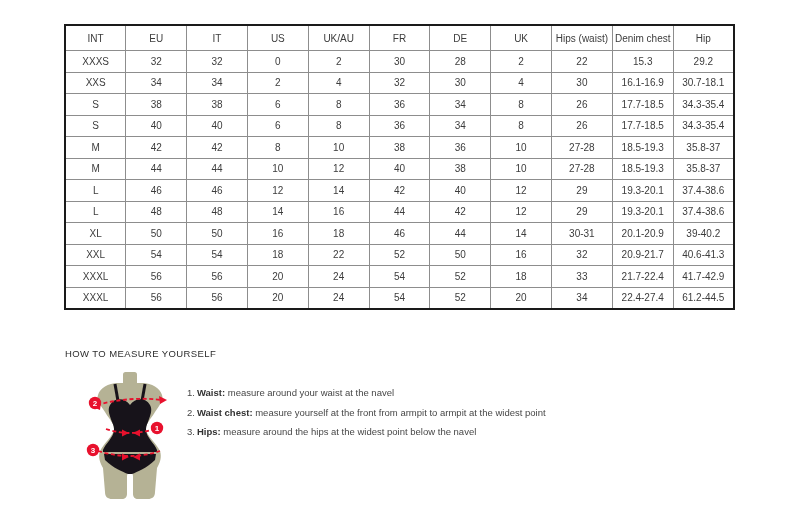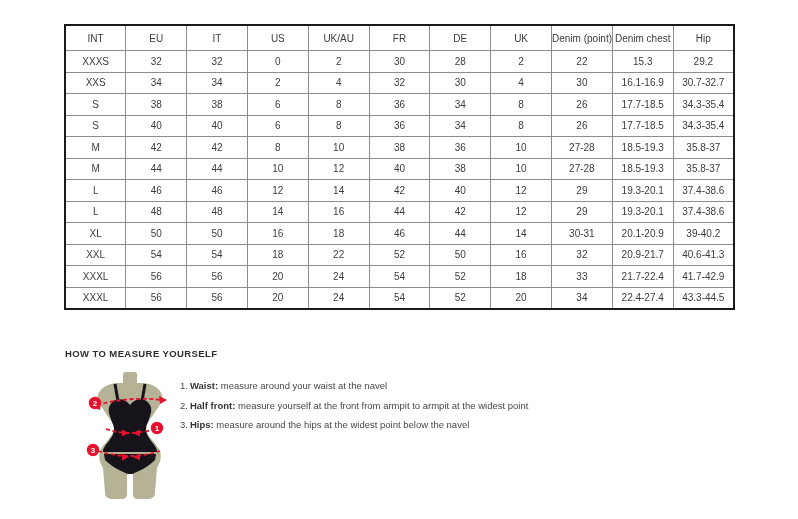--- a/index.html
+++ b/index.html
@@ -20,25 +20,25 @@
     text-align: center; vertical-align: middle;
     font-size: 10px; font-weight: 400; color: #3c3c3c;
     padding: 0; white-space: nowrap; overflow: hidden;
   }
   .size-table thead th { height: 24px; }
   .size-table tbody td { height: 20.5px; }
 
   
   .measure-heading {
     position: absolute; left: 65px; top: 348px;
-    font-size: 9.5px; font-weight: 700; letter-spacing: 0.4px; color: #2d2d2d;
+    font-size: 9.5px; font-weight: 400; letter-spacing: 0.4px; color: #2d2d2d;
   }
   .steps {
     position: absolute; left: 176px; top: 376px;
-    list-style: none; margin: 4px; padding: 0;
+    list-style: none; margin: 11px; padding: 0;
   }
   .step {
     font-size: 9.5px; color: #474747; line-height: 11px; margin-bottom: 8.5px;
   }
   .step .num { margin-right: 2px; }
   .step b { color: #333333; font-weight: 700; }
 
   .figure {
     position: absolute; left: 82px; top: 370px; width: 100px; height: 135px;
   }
@@ -58,21 +58,21 @@
     <thead>
       <tr>
           <th>INT</th>
           <th>EU</th>
           <th>IT</th>
           <th>US</th>
           <th>UK/AU</th>
           <th>FR</th>
           <th>DE</th>
           <th>UK</th>
-          <th>Denim (point)</th>
+          <th>Hips (waist)</th>
           <th>Denim chest</th>
           <th>Hip</th>
         </tr>
     </thead>
     <tbody>
         <tr>
           <td>XXXS</td>
           <td>32</td>
           <td>32</td>
           <td>0</td>
@@ -88,21 +88,21 @@
           <td>XXS</td>
           <td>34</td>
           <td>34</td>
           <td>2</td>
           <td>4</td>
           <td>32</td>
           <td>30</td>
           <td>4</td>
           <td>30</td>
           <td>16.1-16.9</td>
-          <td>30.7-32.7</td>
+          <td>30.7-18.1</td>
         </tr>
         <tr>
           <td>S</td>
           <td>38</td>
           <td>38</td>
           <td>6</td>
           <td>8</td>
           <td>36</td>
           <td>34</td>
           <td>8</td>
@@ -218,21 +218,21 @@
           <td>XXXL</td>
           <td>56</td>
           <td>56</td>
           <td>20</td>
           <td>24</td>
           <td>54</td>
           <td>52</td>
           <td>20</td>
           <td>34</td>
           <td>22.4-27.4</td>
-          <td>43.3-44.5</td>
+          <td>61.2-44.5</td>
         </tr>
       </tbody>
   </table>
 
   <div class="measure-heading">HOW TO MEASURE YOURSELF</div>
 
   <div class="figure">
     <svg viewBox="0 0 100 135" xmlns="http://www.w3.org/2000/svg">
 
       <rect x="41" y="2" width="14" height="13" rx="2.5" fill="#b5b295"></rect>
@@ -306,17 +306,17 @@
       <circle cx="75" cy="58" r="6.2" fill="#e8112d"></circle>
       <text class="badge-num" x="75" y="61">1</text>
 
       <circle cx="11" cy="80" r="6.2" fill="#e8112d"></circle>
       <text class="badge-num" x="11" y="83">3</text>
     </svg>
   </div>
 
   <ol class="steps">
       <li class="step"><span class="num">1.</span><b>Waist:</b><span> measure around your waist at the navel</span></li>
-      <li class="step"><span class="num">2.</span><b>Half front:</b><span> measure yourself at the front from armpit to armpit at the widest point</span></li>
+      <li class="step"><span class="num">2.</span><b>Waist chest:</b><span> measure yourself at the front from armpit to armpit at the widest point</span></li>
       <li class="step"><span class="num">3.</span><b>Hips:</b><span> measure around the hips at the widest point below the navel</span></li>
     </ol>
 
 </div>
 
 </body></html>

